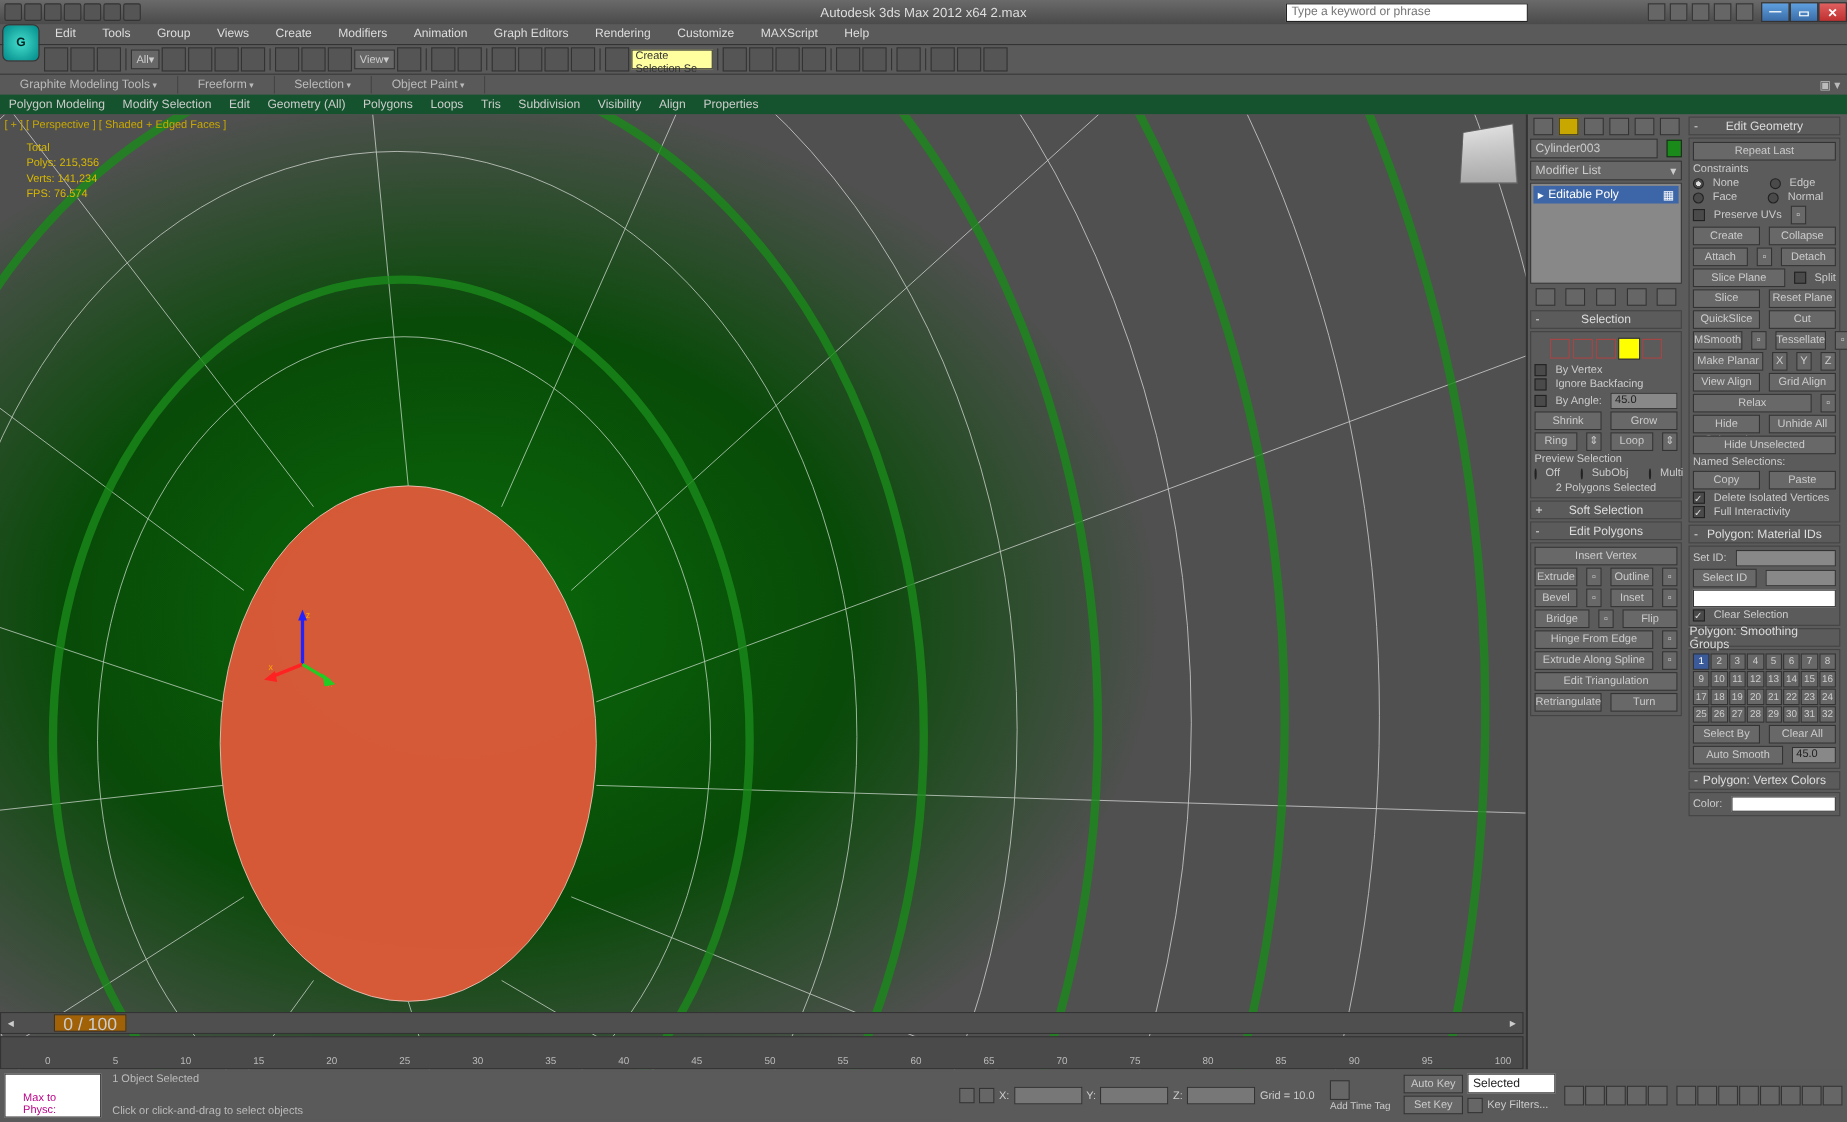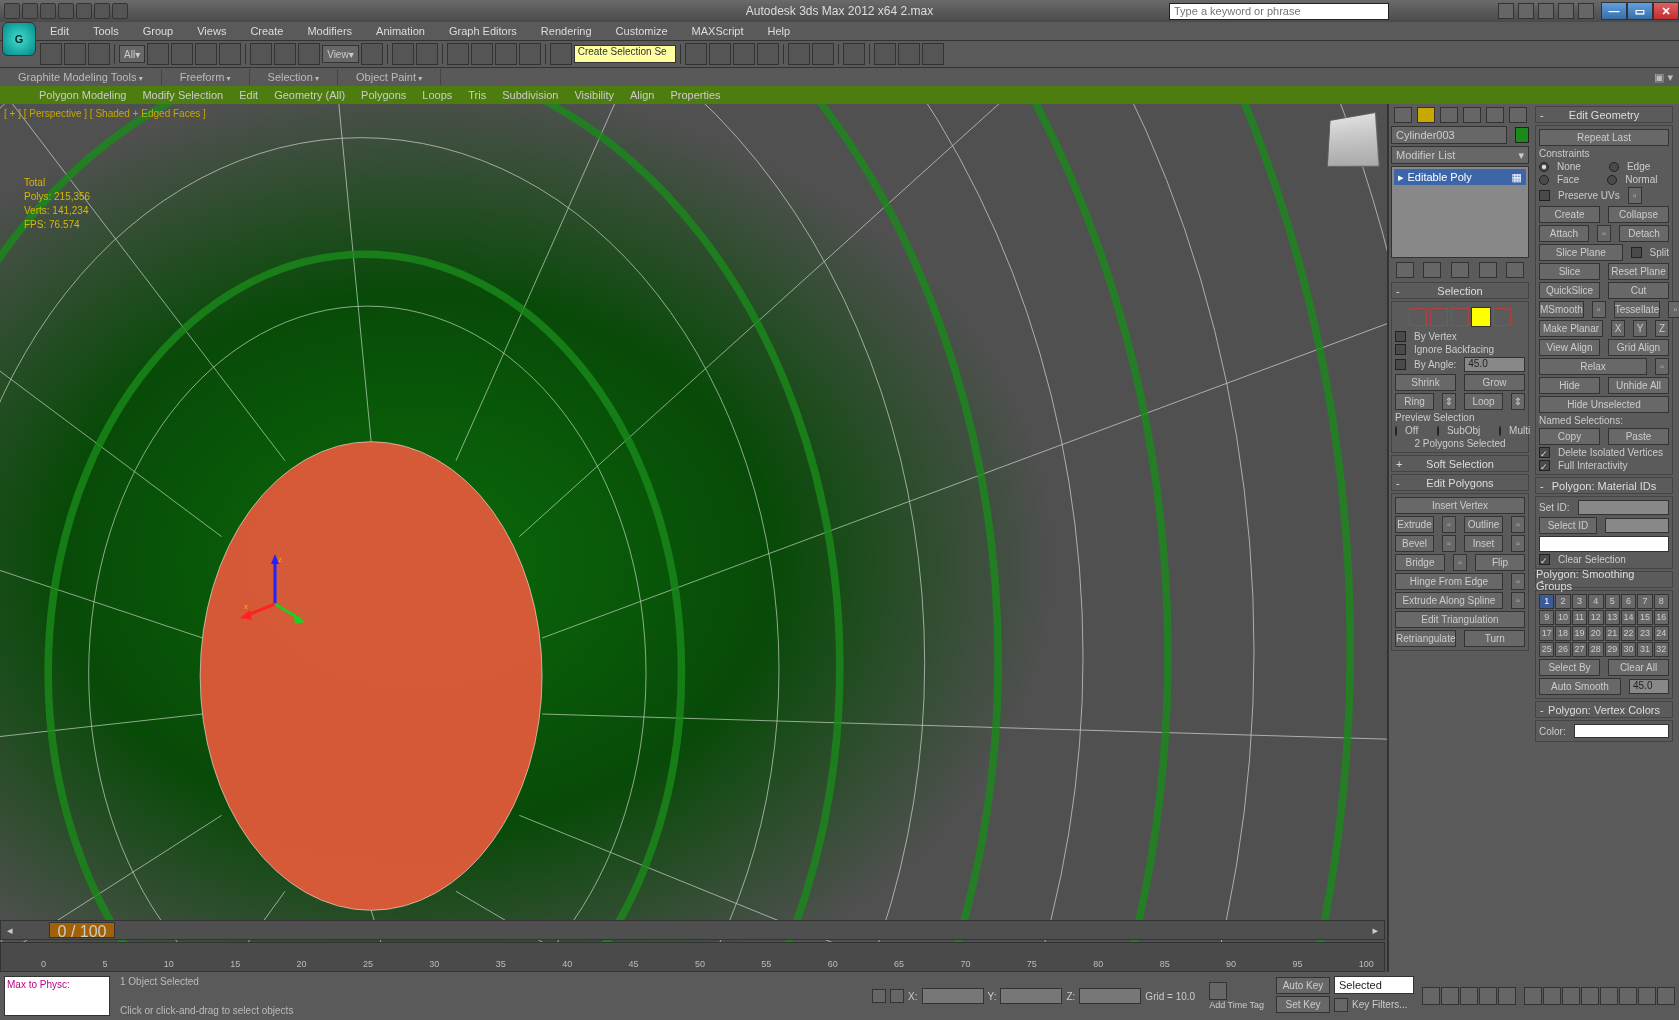--- a/index.html
+++ b/index.html
@@ -21,34 +21,34 @@
 
 .menubar { height:18px; background:#5a5a5a; display:flex; align-items:center; padding-left:38px; gap:0; font-size:11px; color:#ddd;}
 .menubar span { padding:2px 12px; cursor:pointer;}
 .applogo{position:absolute; left:2px; top:22px; width:34px; height:34px; background:radial-gradient(circle,#4dc,#088); border-radius:6px; border:1px solid #333; z-index:5; display:flex;align-items:center;justify-content:center;color:#022;font-weight:bold;}
 
 
 .maintb { height:28px; background:#5a5a5a; border-top:1px solid #333; border-bottom:1px solid #333; display:flex; align-items:center; padding-left:40px; gap:2px;}
 .maintb .tbtn{width:22px;height:22px;background:#555;border:1px solid #333;}
 .maintb .sep{width:1px;height:20px;background:#333;margin:0 2px;}
 .maintb .dd{background:#676767;border:1px solid #333;height:18px;display:flex;align-items:center;padding:0 4px;font-size:10px;}
-.maintb .selset{background:#ffffa0;color:#333;border:1px solid #333;height:18px;width:102px;font-size:10px;padding:0 3px;}
+.maintb .selset{background:#ffffa0;color:#333;border:1px solid #333;height:18px;width:74px;font-size:10px;padding:0 3px;}
 
 
 .ribbon1{height:18px;background:#595959;display:flex;align-items:center;font-size:11px;color:#bbb;}
 .ribbon1 .rtab{padding:2px 18px;border-right:1px solid #444;}
 .ribbon1 .rtab.arrow::after{content:" ▾";font-size:8px;}
-.ribbon2{height:18px;background:#4d7c0f;display:flex;align-items:center;font-size:11px;color:#ccc;padding-left:31px;}
+.ribbon2{height:18px;background:#14532d;display:flex;align-items:center;font-size:11px;color:#ccc;}
 .ribbon2 span{padding:2px 8px;}
 
 
 .mainarea{position:absolute;top:104px;left:0;right:0;bottom:0;display:flex;}
 .viewport{flex:1;background:#505050;position:relative;overflow:hidden;border-right:2px solid #333;}
 .viewport .label{position:absolute;top:4px;left:4px;color:#c8a800;font-size:10px;z-index:9;}
-.viewport .stats{position:absolute;top:24px;left:24px;color:#d8b800;font-size:10px;line-height:14px;z-index:9;margin-top:48px;}
+.viewport .stats{position:absolute;top:24px;left:24px;color:#d8b800;font-size:10px;line-height:14px;z-index:9;}
 .vpcontent{position:absolute;inset:0;background:radial-gradient(ellipse 800px 600px at 30% 50%,#0a6b0a 0%, #084a08 45%, #505050 80%);}
 
 
 .meshsvg{position:absolute;inset:0;width:100%;height:100%;}
 .selface{fill:#e05a3a;fill-opacity:0.95;}
 .wire{stroke:#fff;stroke-width:0.6;fill:none;opacity:0.7;}
 .wideedge{stroke:#1a8a1a;stroke-width:6;fill:none;opacity:0.8;}
 
 .gizmo{position:absolute;left:240px;top:450px;z-index:8;}
 .viewcube{position:absolute;right:10px;top:10px;width:52px;height:52px;background:linear-gradient(#ddd,#aaa);border:1px solid #666;transform:perspective(100px) rotateX(15deg) rotateY(-20deg);z-index:9;}
@@ -86,21 +86,21 @@
 .sgrid{display:grid;grid-template-columns:repeat(8,1fr);gap:1px;}
 .sgrid div{height:15px;background:#686868;border:1px solid #333;text-align:center;font-size:9px;line-height:13px;}
 .sgrid .on{background:#3a5a9a;color:#fff;}
 
 
 .timeslider{position:absolute;left:0;right:294px;bottom:80px;height:20px;background:#4f4f4f;border:1px solid #333;display:flex;align-items:center;}
 .timeslider .handle{background:#a16207;border:1px solid #333;padding:0 8px;height:16px;font-size:16px;margin-left:30px;}
 .timeruler{position:absolute;left:0;right:294px;bottom:48px;height:30px;background:#4a4a4a;border:1px solid #333;}
 .timeruler .ticks{position:absolute;bottom:2px;left:40px;right:10px;display:flex;justify-content:space-between;font-size:9px;color:#bbb;}
 .statusbar{position:absolute;left:0;right:0;bottom:0;height:48px;background:#5a5a5a;display:flex;}
-.statusbar .script{width:106px;height:40px;margin:4px;background:#fff;color:#b08;padding:2px;font-size:10px;border:1px solid #333;}
+.statusbar .script{width:88px;height:40px;margin:4px;background:#fff;color:#b08;padding:16px;font-size:10px;border:1px solid #333;}
 .statusbar .mid{flex:1;display:flex;flex-direction:column;justify-content:center;gap:13px;padding:2px;}
 .statusbar .mid .line{background:#5a5a5a;height:18px;display:flex;align-items:center;color:#bbb;font-size:10px;padding:0 4px;}
 .statusbar .coords{display:flex;gap:4px;align-items:center;height:48px;padding:0 6px;}
 .statusbar .coords .cf{background:#777;border:1px solid #333;width:62px;height:16px;font-size:10px;color:#ddd;padding:0 3px;}
 .statusbar .coords .lbl{font-size:10px;}
 .statusbar .right{display:flex;flex-direction:column;gap:2px;padding:4px;font-size:10px;}
 .statusbar .right .r1{display:flex;gap:4px;align-items:center;}
 .statusbar .playback{display:flex;gap:1px;align-items:center;padding:0 4px;}
 .statusbar .playback div{width:18px;height:18px;background:#666;border:1px solid #333;}
 </style>

